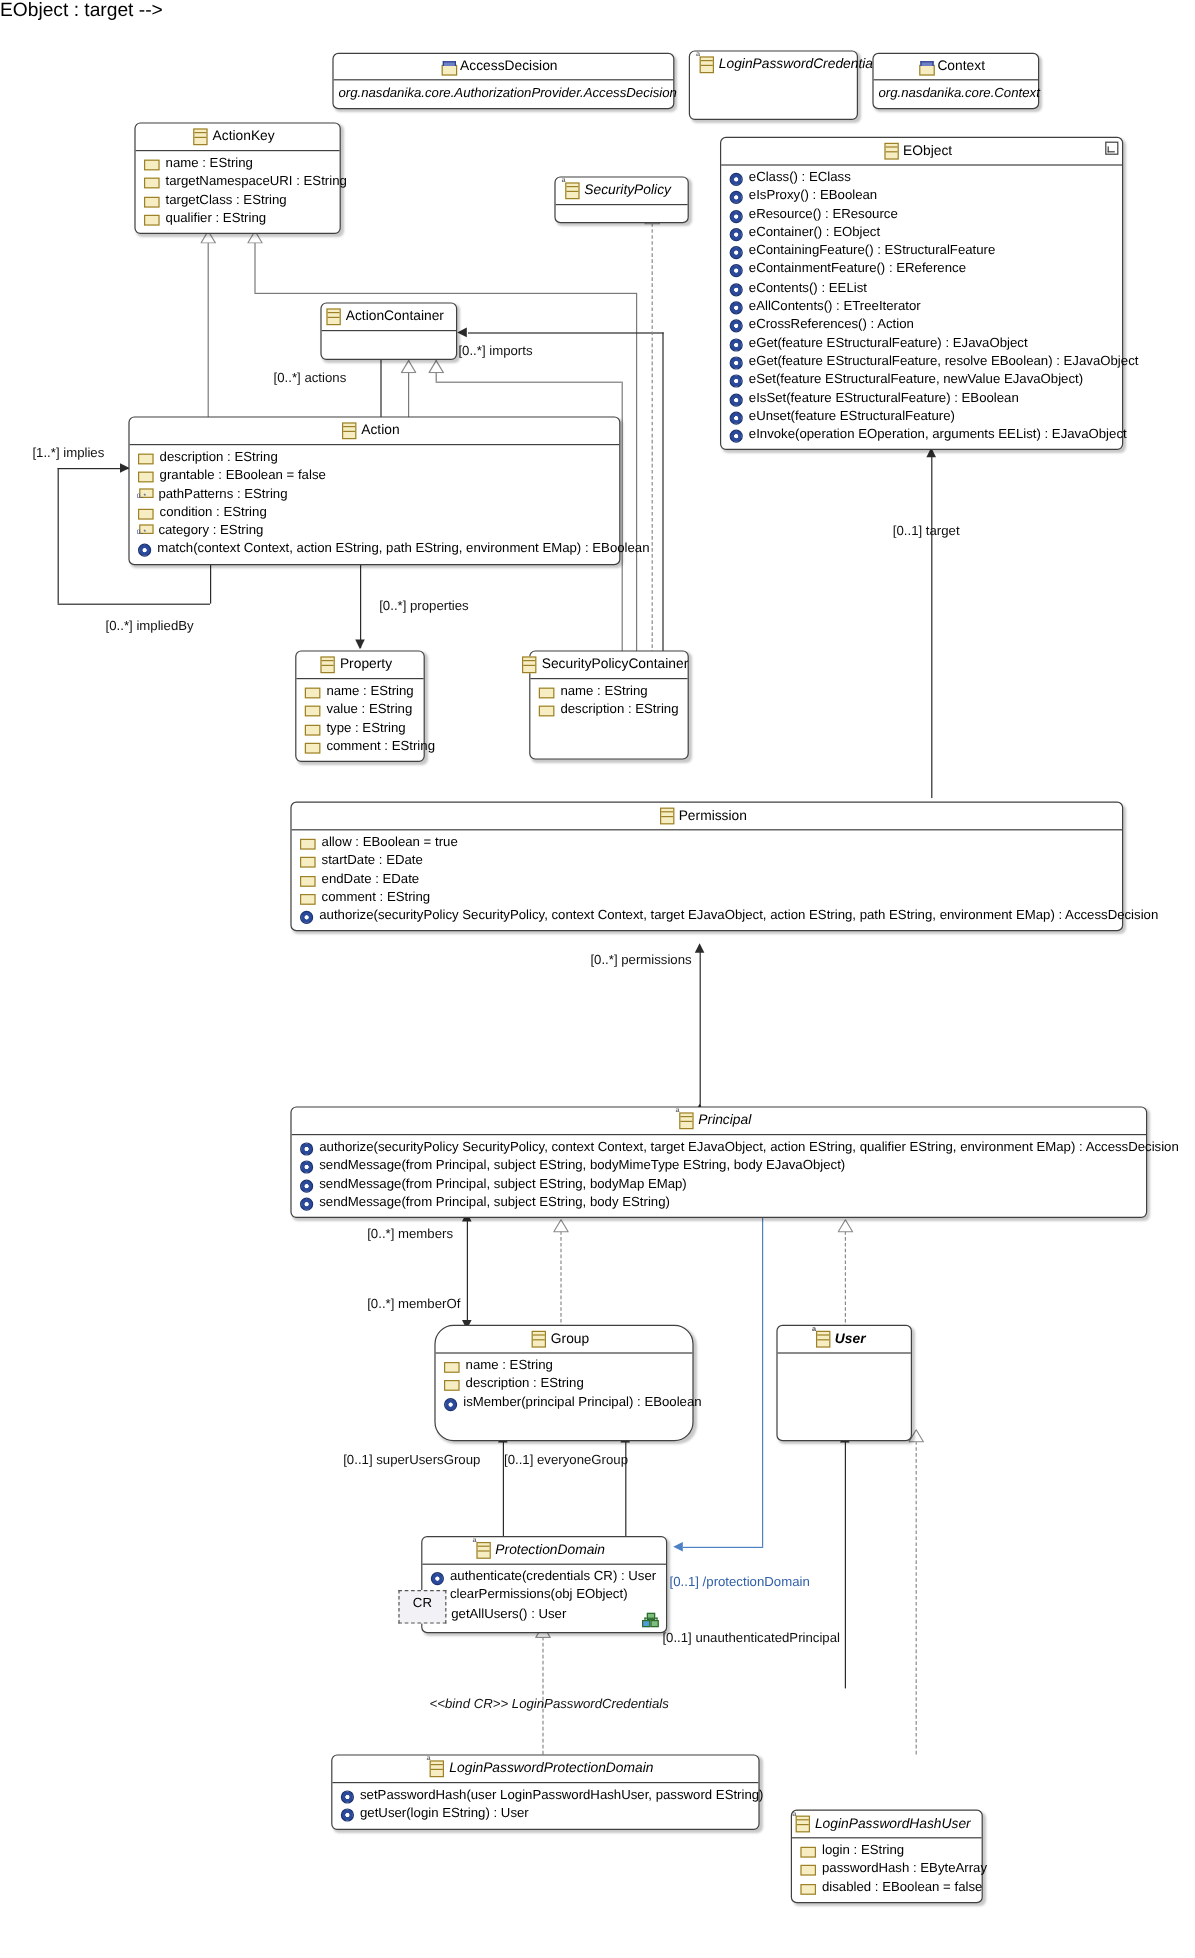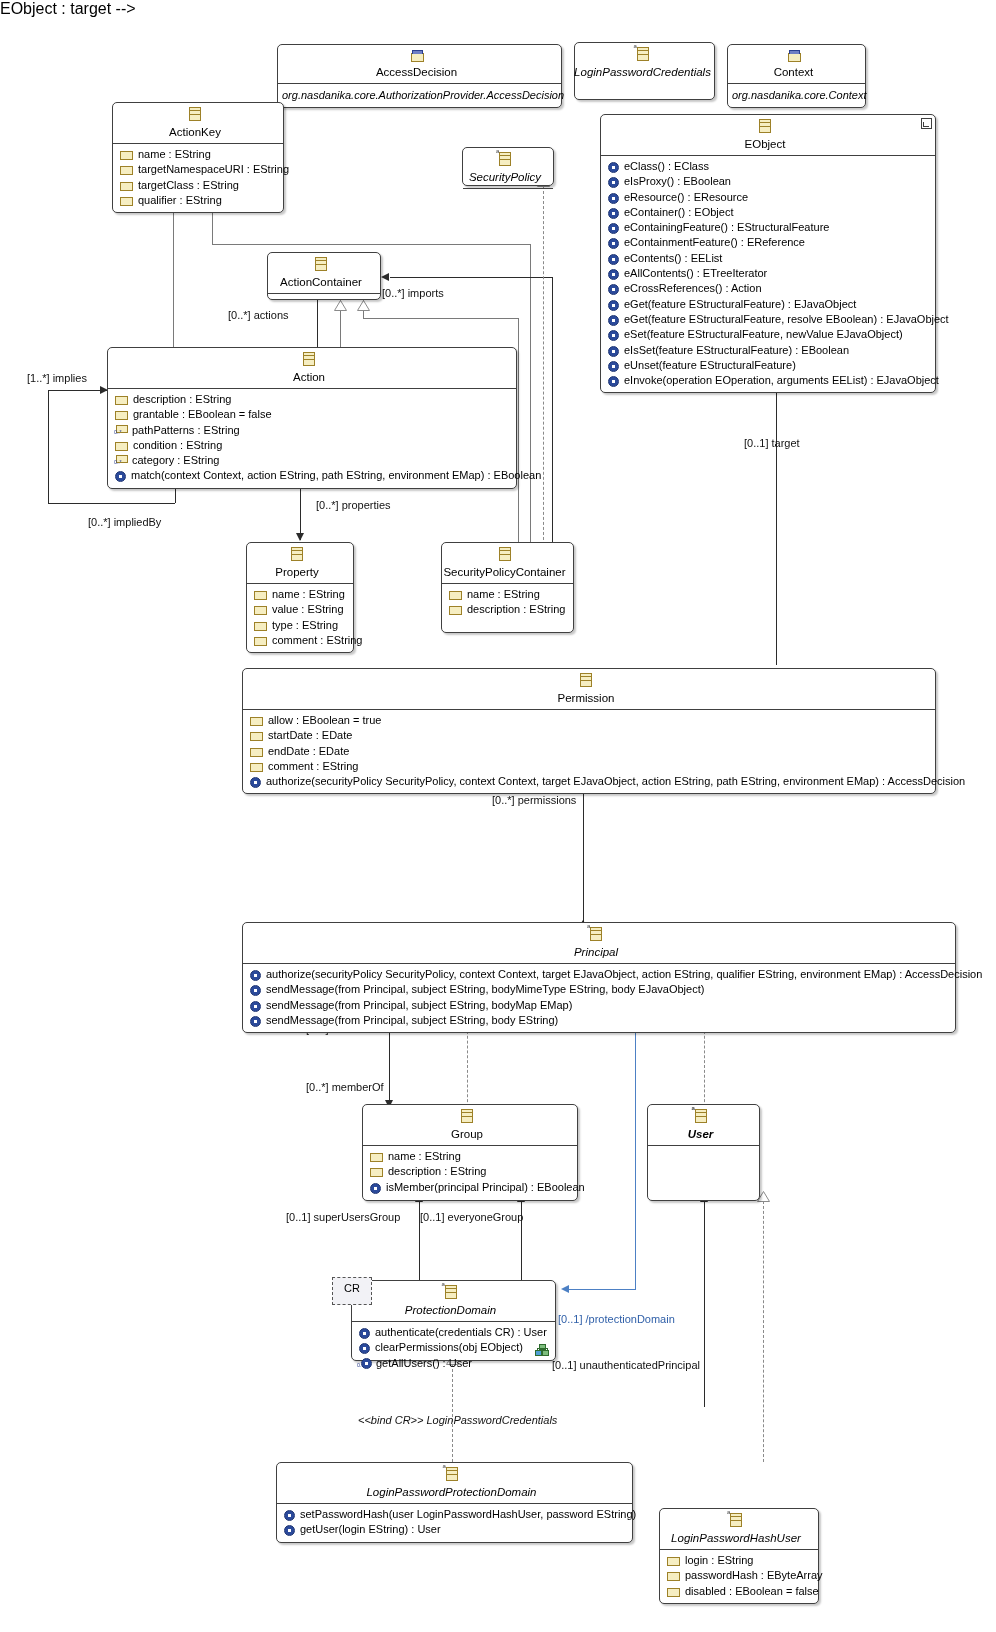--- a/index.html
+++ b/index.html
@@ -23,28 +23,27 @@
     position: absolute;
     box-sizing: border-box;
     background: #ffffff;
     border: 1px solid #404040;
     border-radius: 5px;
     box-shadow: 2px 2px 2px rgba(0,0,0,0.22);
     z-index: 5;
   }
   .uml-title {
     display: flex;
-    align-items: center;
+    align-items: flex-end;
     justify-content: center;
     gap: 4px;
     padding: 3px 12px 4px 6px;
     font-size: 11.5px;
     line-height: 14px;
     white-space: nowrap;
-    flex-direction: column;
   }
   .uml-title.italic { font-style: italic; }
   .uml-sep {
     border-top: 1px solid #404040;
   }
   .uml-compartment {
     padding: 3px 4px 4px 4px;
   }
   .feature {
     display: flex;
@@ -232,20 +231,21 @@
   .tparam {
     position: absolute;
     box-sizing: border-box;
     border: 1px dashed #555;
     background: #f2f2f6;
     font-size: 11px;
     line-height: 14px;
     text-align: center;
     padding-top: 3px;
     z-index: 7;
+    margin-top: 48px;
   }
 
   
   .ln {
     position: absolute;
     background: #2b2b2b;
     z-index: 1;
   }
   .ln.h { height: 1px; }
   .ln.v { width: 1px; }
@@ -498,21 +498,21 @@
           <span class="label">targetClass : EString</span>
         </div>
       <div class="feature">
           <span class="ico ico-attr"></span>
           <span class="label">qualifier : EString</span>
         </div>
     </div>
   </div>
 
   
-  <div class="uml" style="left:462px; top:147px; width:92px; height:39px;">
+  <div class="uml" style="left:462px; top:147px; width:112px; height:39px;">
     <div class="uml-title italic">
       <span class="ico ico-eclass ico-abs">
           <span class="deco">a</span>
         </span>
       <span>SecurityPolicy</span>
     </div>
     <div class="uml-sep"></div>
   </div>
 
   
@@ -731,21 +731,21 @@
           <span class="label">sendMessage(from Principal, subject EString, bodyMap EMap)</span>
         </div>
       <div class="feature">
           <span class="ico ico-op"></span>
           <span class="label">sendMessage(from Principal, subject EString, body EString)</span>
         </div>
     </div>
   </div>
 
   
-  <div class="uml" style="left:362px; top:1104px; width:216px; height:97px;">
+  <div class="uml" style="left:362px; top:1104px; width:216px; height:97px;border-radius:16px;">
     <div class="uml-title">
       <span class="ico ico-eclass"></span>
       <span>Group</span>
     </div>
     <div class="uml-sep"></div>
     <div class="uml-compartment">
       <div class="feature">
           <span class="ico ico-attr"></span>
           <span class="label">name : EString</span>
         </div>

